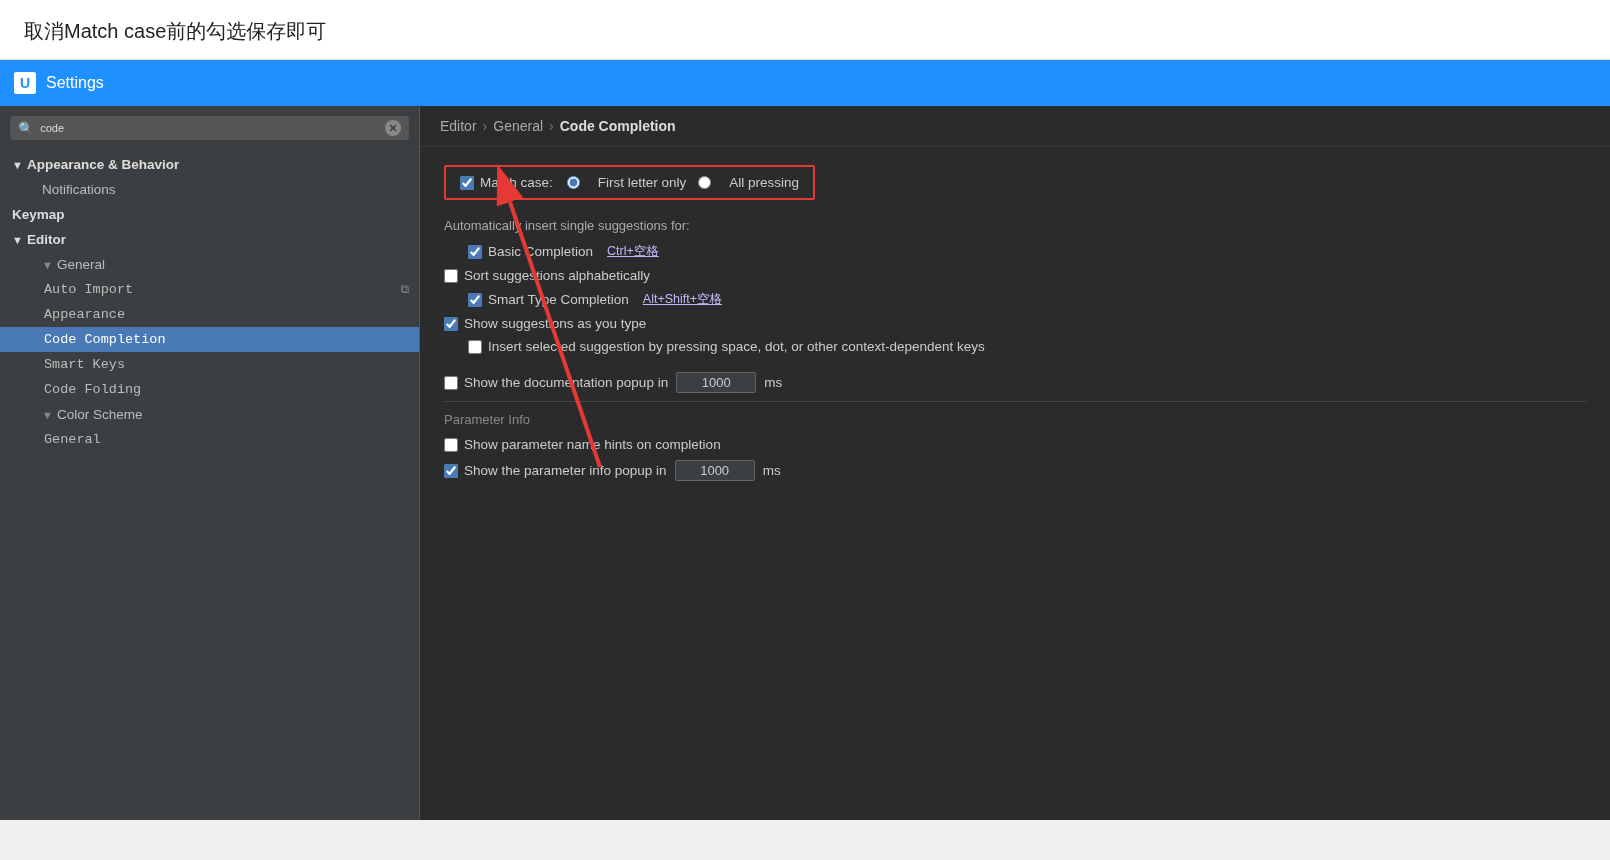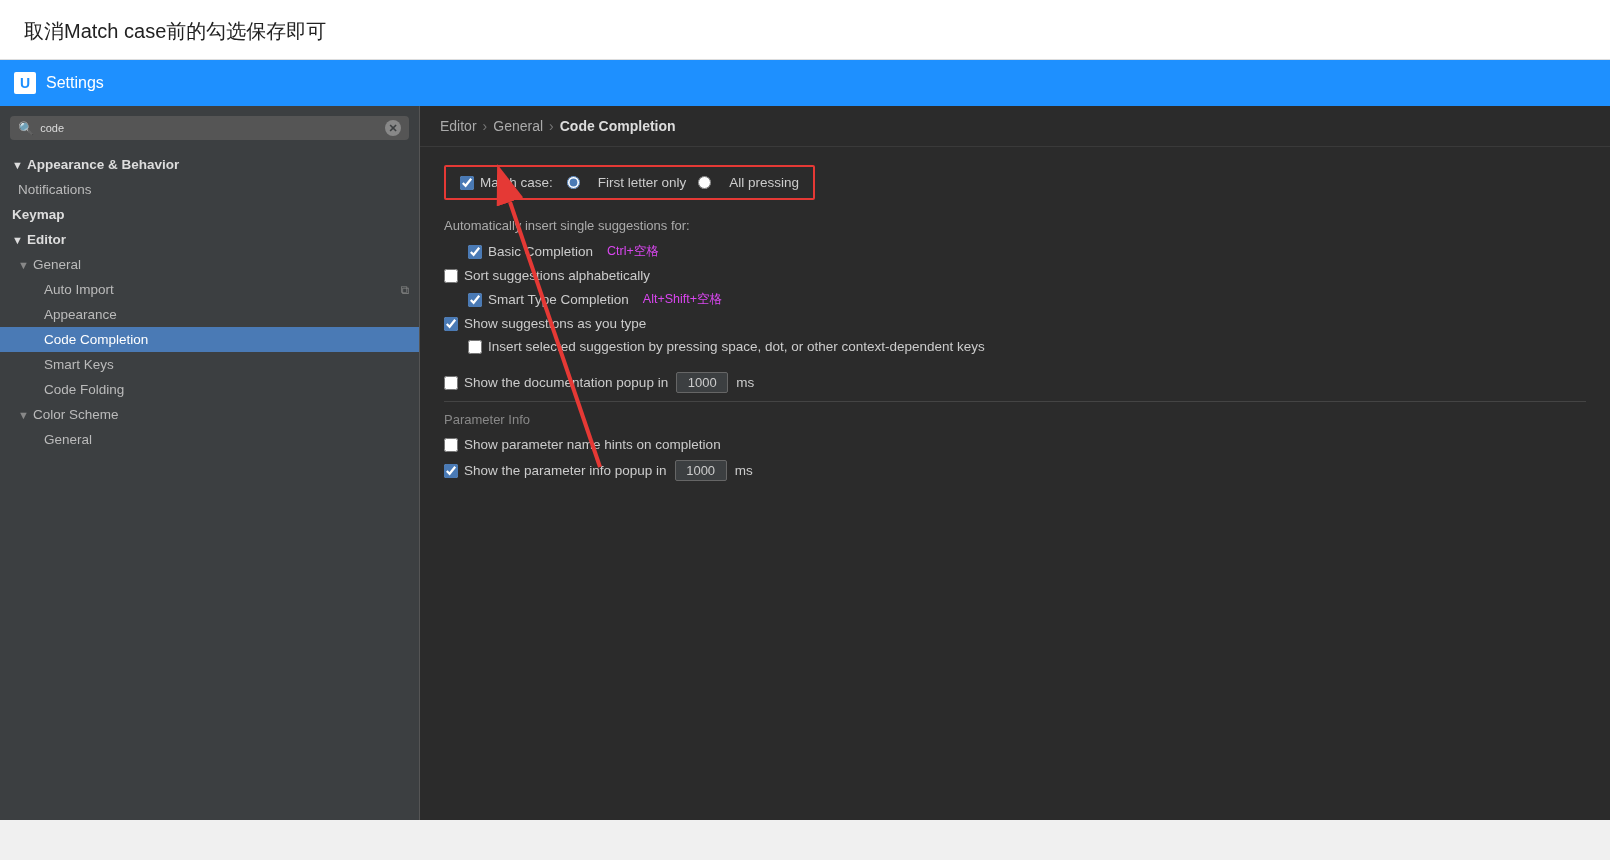--- a/index.html
+++ b/index.html
@@ -128,22 +128,22 @@
     .tree-item.active {
       background: #4a7ab5;
       color: #fff;
     }
     .tree-item .arrow {
       margin-right: 4px;
       font-size: 11px;
       color: #888;
     }
     .tree-item.section > span { color: #ddd; font-weight: bold; }
-    .tree-item.indent1 { padding-left: 18px; }
-    .tree-item.indent2 { padding-left: 44px; }
+    .tree-item.indent1 { padding-left: 42px; }
+    .tree-item.indent2 { padding-left: 44px; font-family: Liberation Mono, monospace; }
 
     .copy-icon {
       margin-left: auto;
       font-size: 12px;
       color: #888;
     }
 
     
     .main-panel {
       flex: 1;
@@ -229,32 +229,33 @@
       gap: 8px;
       margin-bottom: 8px;
       padding-left: 0;
     }
     .option-row.indented { padding-left: 24px; }
     .option-row .option-text {
       color: #ccc;
       font-size: 13.5px;
     }
     .option-row .shortcut {
-      color: #d946ef;
+      color: #c4b5fd;
       font-size: 12.5px;
       margin-left: 6px;
+      text-decoration: underline;
     }
 
     .text-input-inline {
       background: #3c3f41;
       border: 1px solid #666;
       color: #ccc;
       padding: 2px 6px;
       font-size: 13px;
-      width: 52px;
+      width: 80px;
       text-align: center;
       border-radius: 2px;
     }
 
     .param-info-section {
       margin-top: 8px;
     }
     .param-info-title {
       color: #888;
       font-size: 13px;

